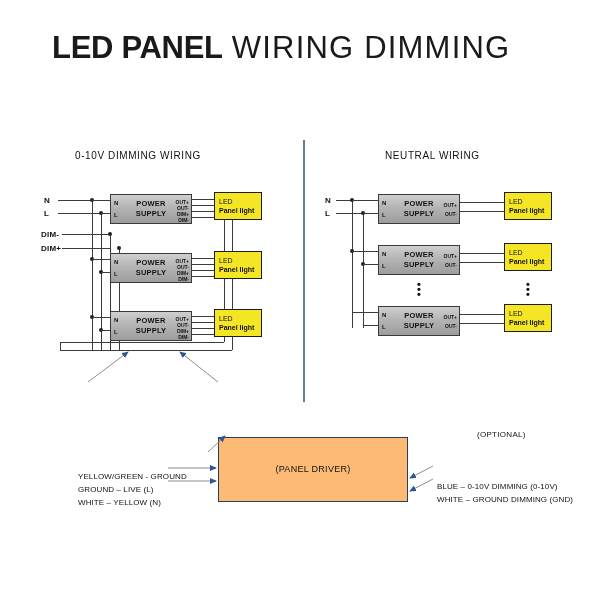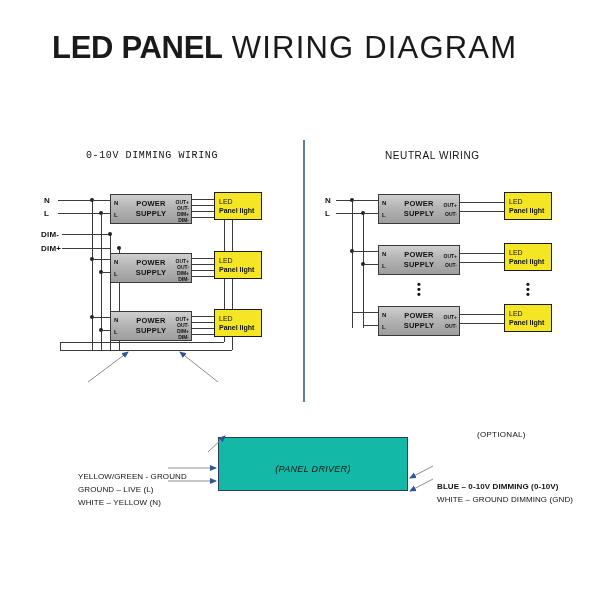--- a/index.html
+++ b/index.html
@@ -40,21 +40,21 @@
   }
 
   
   .section-title {
     position: absolute;
     font-size: 10px;
     letter-spacing: 0.6px;
     color: #111;
     white-space: nowrap;
   }
-  #title-left  { left: 86px;  top: 150px; font-family: Liberation Mono, monospace; }
+  #title-left  { left: 75px;  top: 150px; }
   #title-right { left: 385px; top: 150px; }
 
   
   .divider {
     position: absolute;
     left: 303px;
     top: 140px;
     width: 2px;
     height: 262px;
     background: #5f7d9c;
@@ -156,25 +156,24 @@
     white-space: nowrap;
     letter-spacing: 0.1px;
   }
 
   
   .driver-box {
     position: absolute;
     left: 218px;
     top: 437px;
     width: 190px;
-    height: 54px;
+    height: 65px;
     border: 1px solid #2a3f5f;
     box-sizing: border-box;
-    background: #14b8a6;
-    font-style: italic;
+    background: #fdba74;
   }
   .driver-box .dlabel {
     position: absolute;
     left: 0; right: 0;
     top: 26px;
     text-align: center;
     font-size: 9px;
     color: #111;
     letter-spacing: 0.3px;
   }
@@ -200,21 +199,21 @@
     width: 600px; height: 600px;
     pointer-events: none;
   }
 </style>
 </head>
 <body>
 
 <div id="stage">
 
   <div class="title">
-    <span class="bold">LED PANEL</span><span> </span><span class="light">WIRING DIAGRAM</span>
+    <span class="bold">LED PANEL</span><span> </span><span class="light">WIRING DIMMING</span>
   </div>
 
   <div class="section-title" id="title-left">0-10V DIMMING WIRING</div>
   <div class="section-title" id="title-right">NEUTRAL WIRING</div>
 
   <div class="divider"></div>
 
   <div class="rail-label" style="left:44px; top:196px;">N</div>
   <div class="rail-label" style="left:44px; top:209px;">L</div>
   <div class="rail-label" style="left:41px; top:230px;">DIM-</div>
@@ -399,21 +398,21 @@
 
   <div class="driver-box">
     <div class="dlabel">(PANEL DRIVER)</div>
   </div>
 
   <div class="lead-label" style="left:78px; top:452px;">YELLOW/GREEN - GROUND</div>
   <div class="lead-label" style="left:78px; top:465px;">GROUND – LIVE (L)</div>
   <div class="lead-label" style="left:78px; top:478px;">WHITE – YELLOW (N)</div>
 
   <div class="optional">(OPTIONAL)</div>
-  <div class="lead-label" style="left:437px; top:462px;font-weight:bold;">BLUE – 0-10V DIMMING (0-10V)</div>
+  <div class="lead-label" style="left:437px; top:462px;">BLUE – 0-10V DIMMING (0-10V)</div>
   <div class="lead-label" style="left:437px; top:475px;">WHITE – GROUND DIMMING (GND)</div>
 
   <svg class="overlay" viewBox="0 0 600 600">
     <defs>
       <marker id="arw" markerWidth="7" markerHeight="7" refX="6" refY="3" orient="auto">
         <path d="M0,0 L7,3 L0,6 z" fill="#2f5597"></path>
       </marker>
     </defs>
 
     <line x1="88" y1="382" x2="128" y2="352" stroke="#8d8d8d" stroke-width="1" marker-end="url(#arw)"></line>

